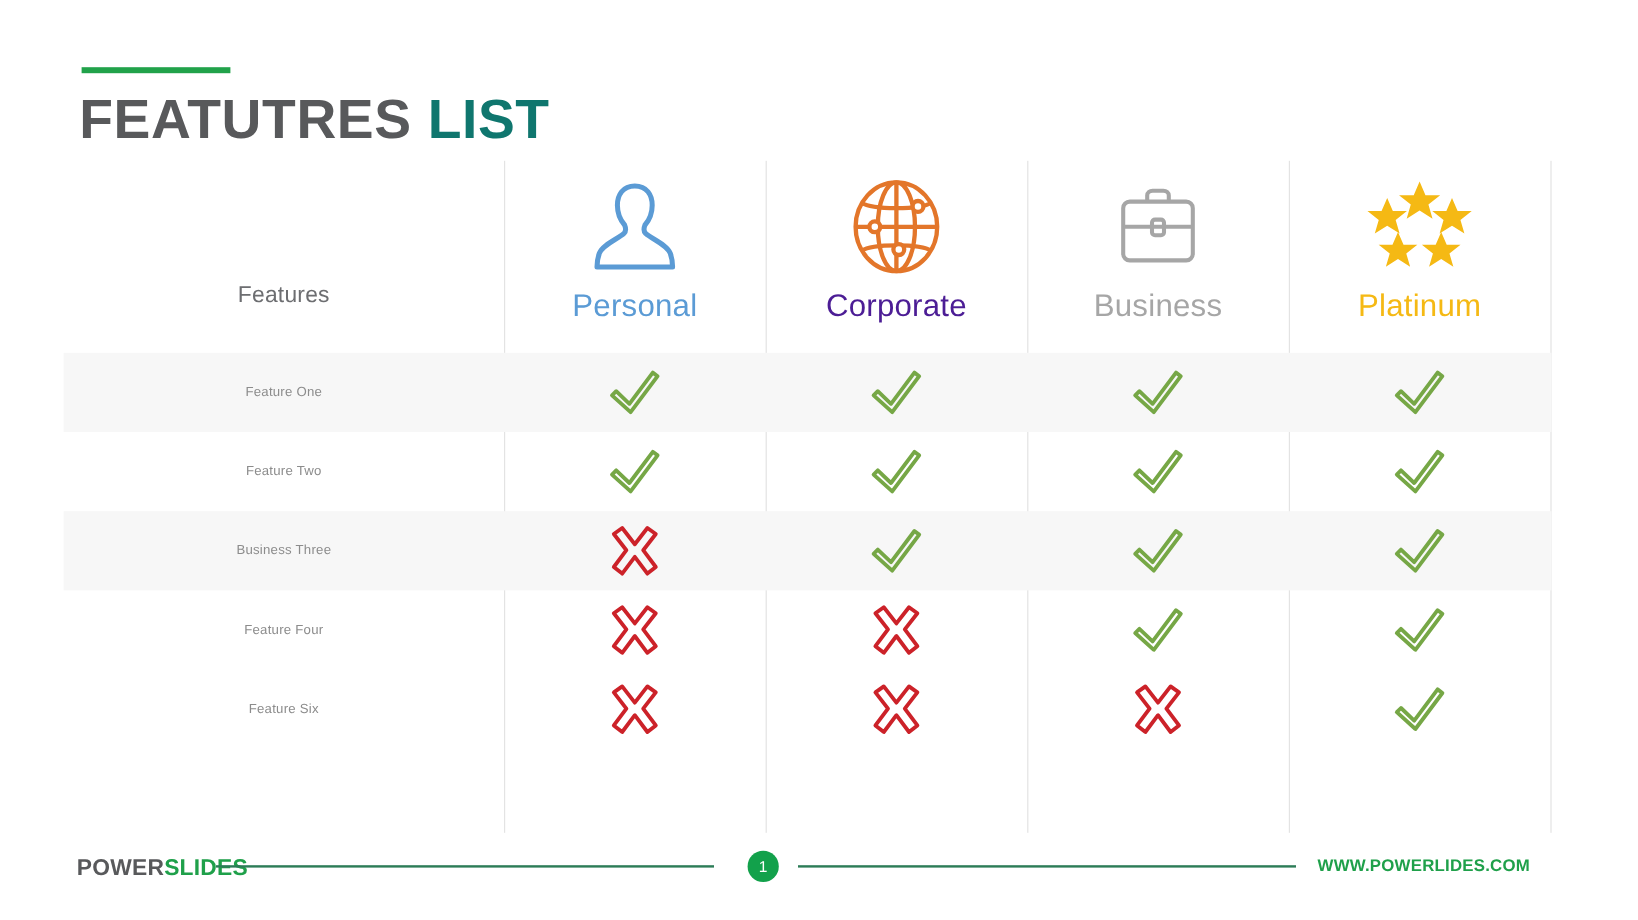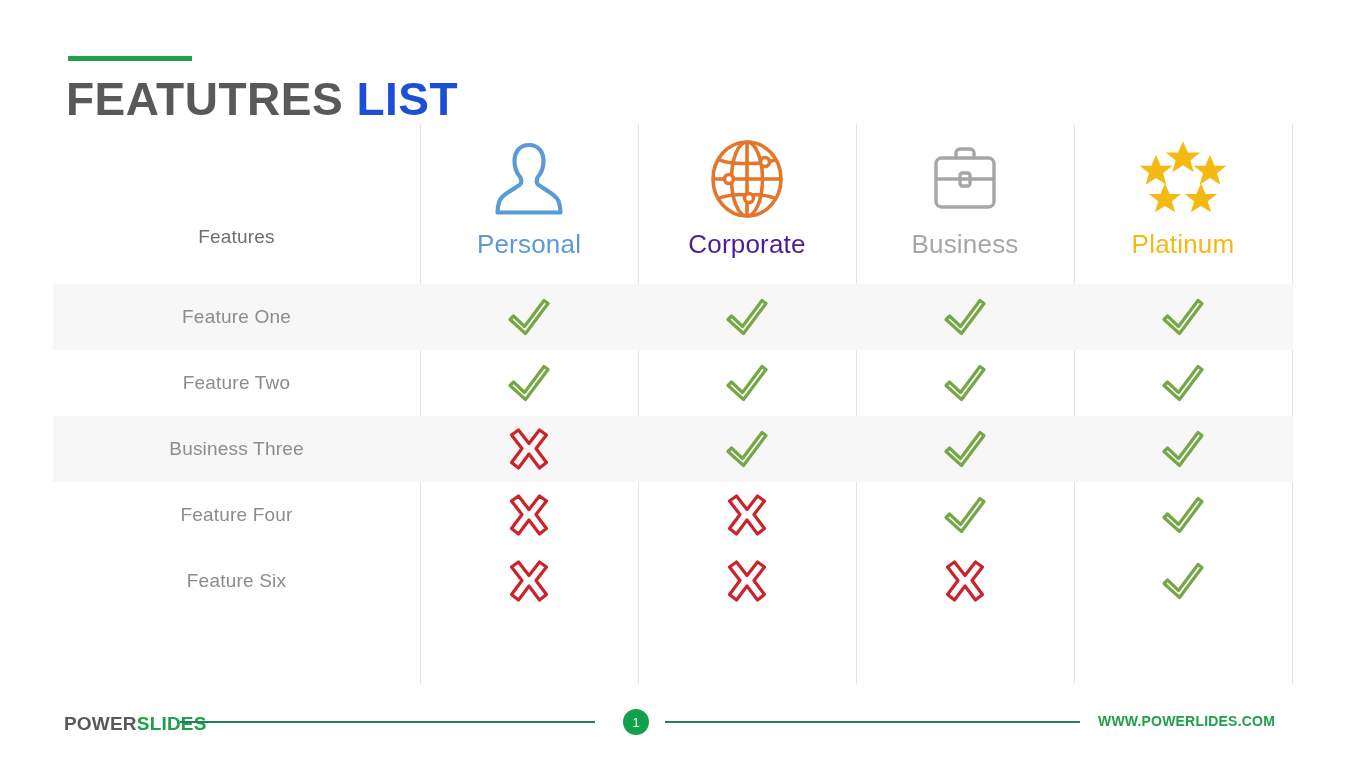--- a/index.html
+++ b/index.html
@@ -35,27 +35,27 @@
     position: absolute;
     left: 66px;
     top: 70px;
     font-size: 46px;
     font-weight: bold;
     letter-spacing: 0.5px;
     line-height: 58px;
     white-space: nowrap;
   }
   .title .t-dark { color: #58595b; }
-  .title .t-green { color: #1d4ed8; }
+  .title .t-green { color: #0f766e; }
 
   
   .table {
     position: absolute;
     left: 53px;
-    top: 124px;
+    top: 134px;
     width: 1240px;
     height: 560px;
   }
 
   .col-divider {
     position: absolute;
     top: 0;
     width: 1px;
     height: 560px;
     background: #e3e3e3;
@@ -82,21 +82,21 @@
     height: 66px;
     align-items: center;
   }
   .row.alt { background: #f7f7f7; }
 
   .cell-label {
     width: 367px;
     flex: 0 0 367px;
     text-align: center;
     color: #8c8c8c;
-    font-size: 19px;
+    font-size: 11px;
     letter-spacing: 0.2px;
   }
   .cell-mark {
     width: 218px;
     flex: 0 0 218px;
     display: flex;
     align-items: center;
     justify-content: center;
   }
 

